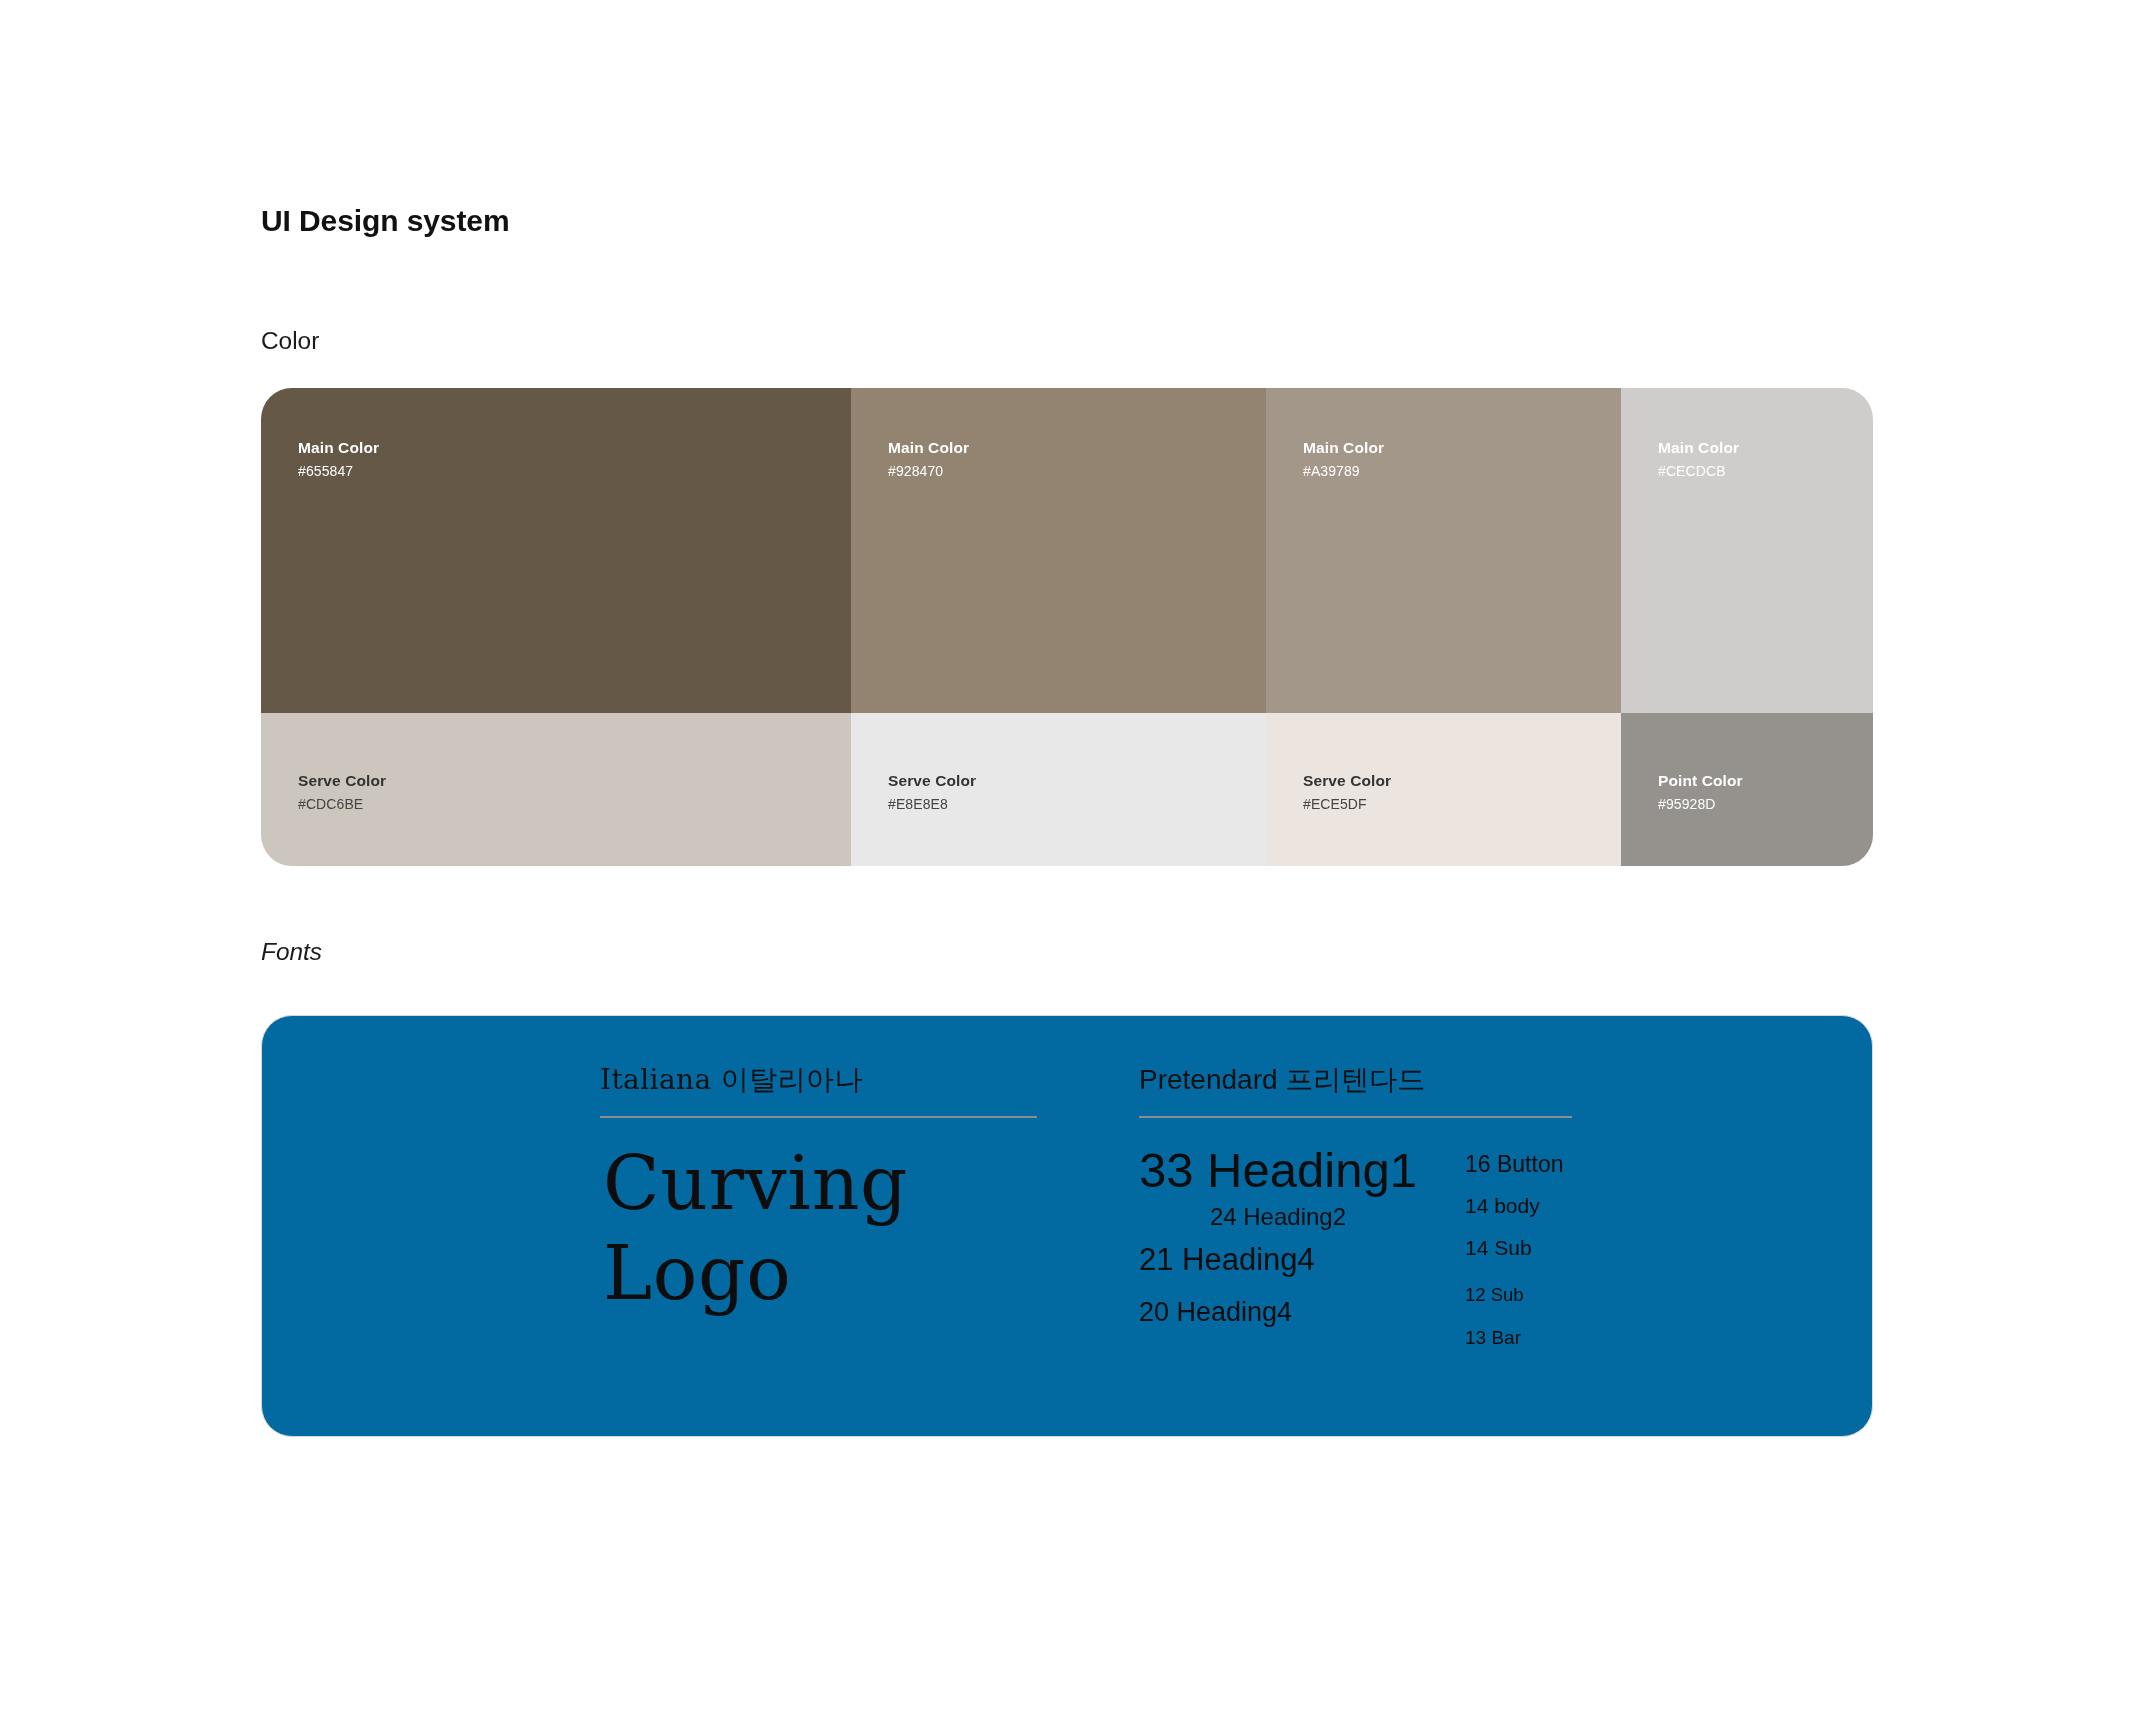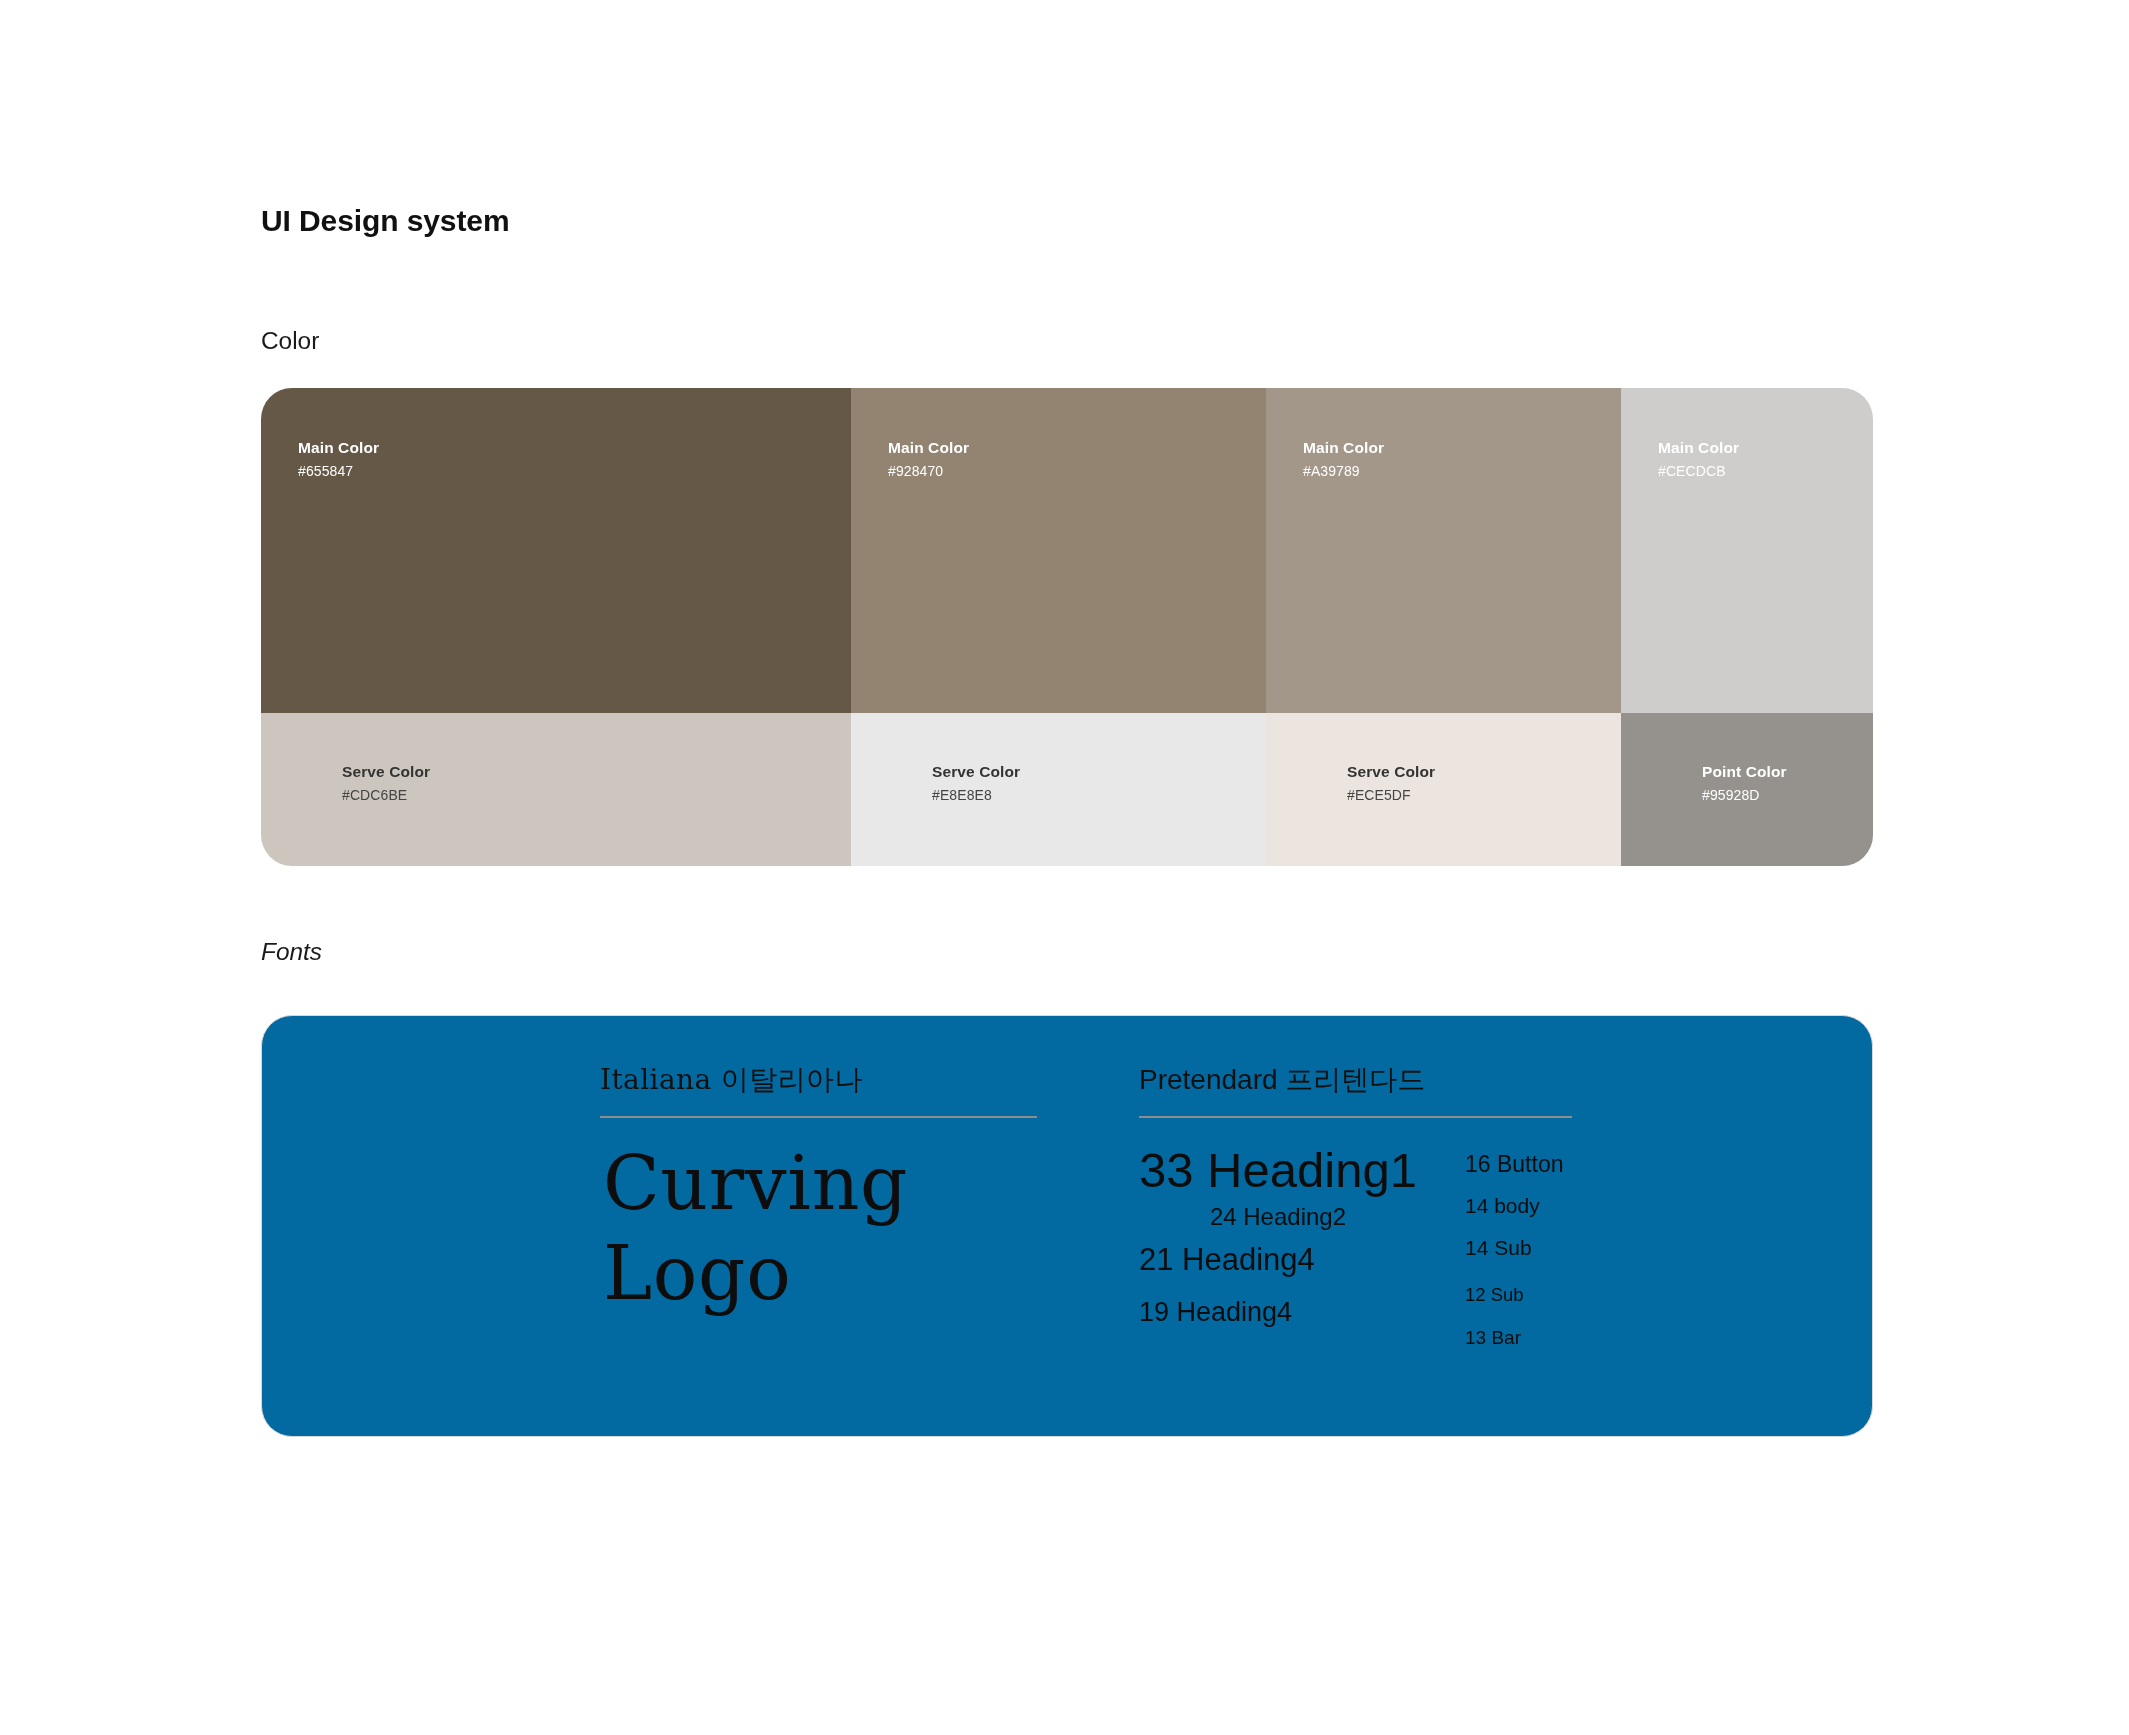--- a/index.html
+++ b/index.html
@@ -69,21 +69,21 @@
     padding-left: 37px;
   }
   .swatch.top    { height: 325px; }
   .swatch.bottom { height: 153px; }
 
   .swatch-inner {
     position: absolute;
     left: 37px;
   }
   .swatch.top .swatch-inner    { top: 50px; }
-  .swatch.bottom .swatch-inner { top: 49px; margin-left: 44px; }
+  .swatch.bottom .swatch-inner { top: 58px; }
 
   .swatch-name {
     font-size: 15.5px;
     font-weight: 700;
     line-height: 1.25;
     margin-bottom: 5.2px;
     letter-spacing: 0.1px;
   }
   .swatch-hex {
     font-size: 14px;
@@ -278,21 +278,21 @@
     <div class="font-col pretendard">
       <div class="font-head">
         <span class="font-head-text">Pretendard 프리텐다드</span>
       </div>
       <div class="rule r2"></div>
 
       <div class="scale-major">
         <div class="item s33">33 Heading1</div>
         <div class="item s24">24 Heading2</div>
         <div class="item s21">21 Heading4</div>
-        <div class="item s18">19 Heading4</div>
+        <div class="item s18">20 Heading4</div>
       </div>
 
       <div class="scale-minor">
         <div class="item m16">16 Button</div>
         <div class="item m14">14 body</div>
         <div class="item m14b">14 Sub</div>
         <div class="item m12">12 Sub</div>
         <div class="item m13">13 Bar</div>
       </div>
     </div>

